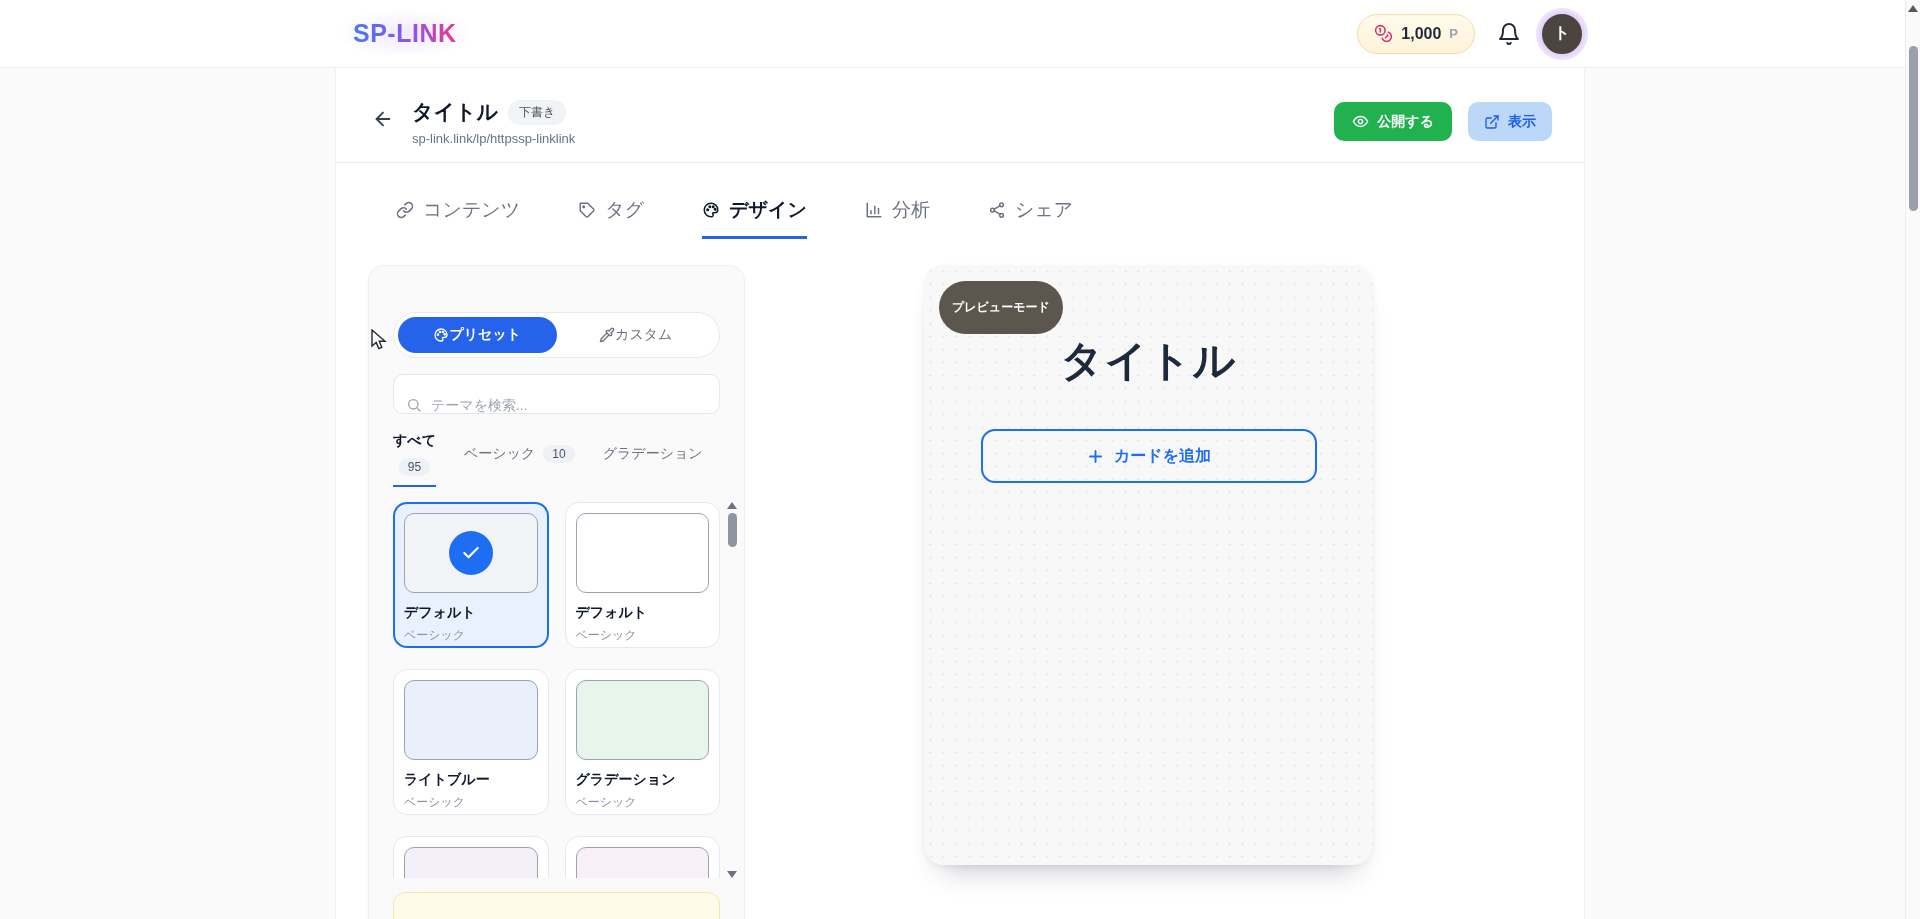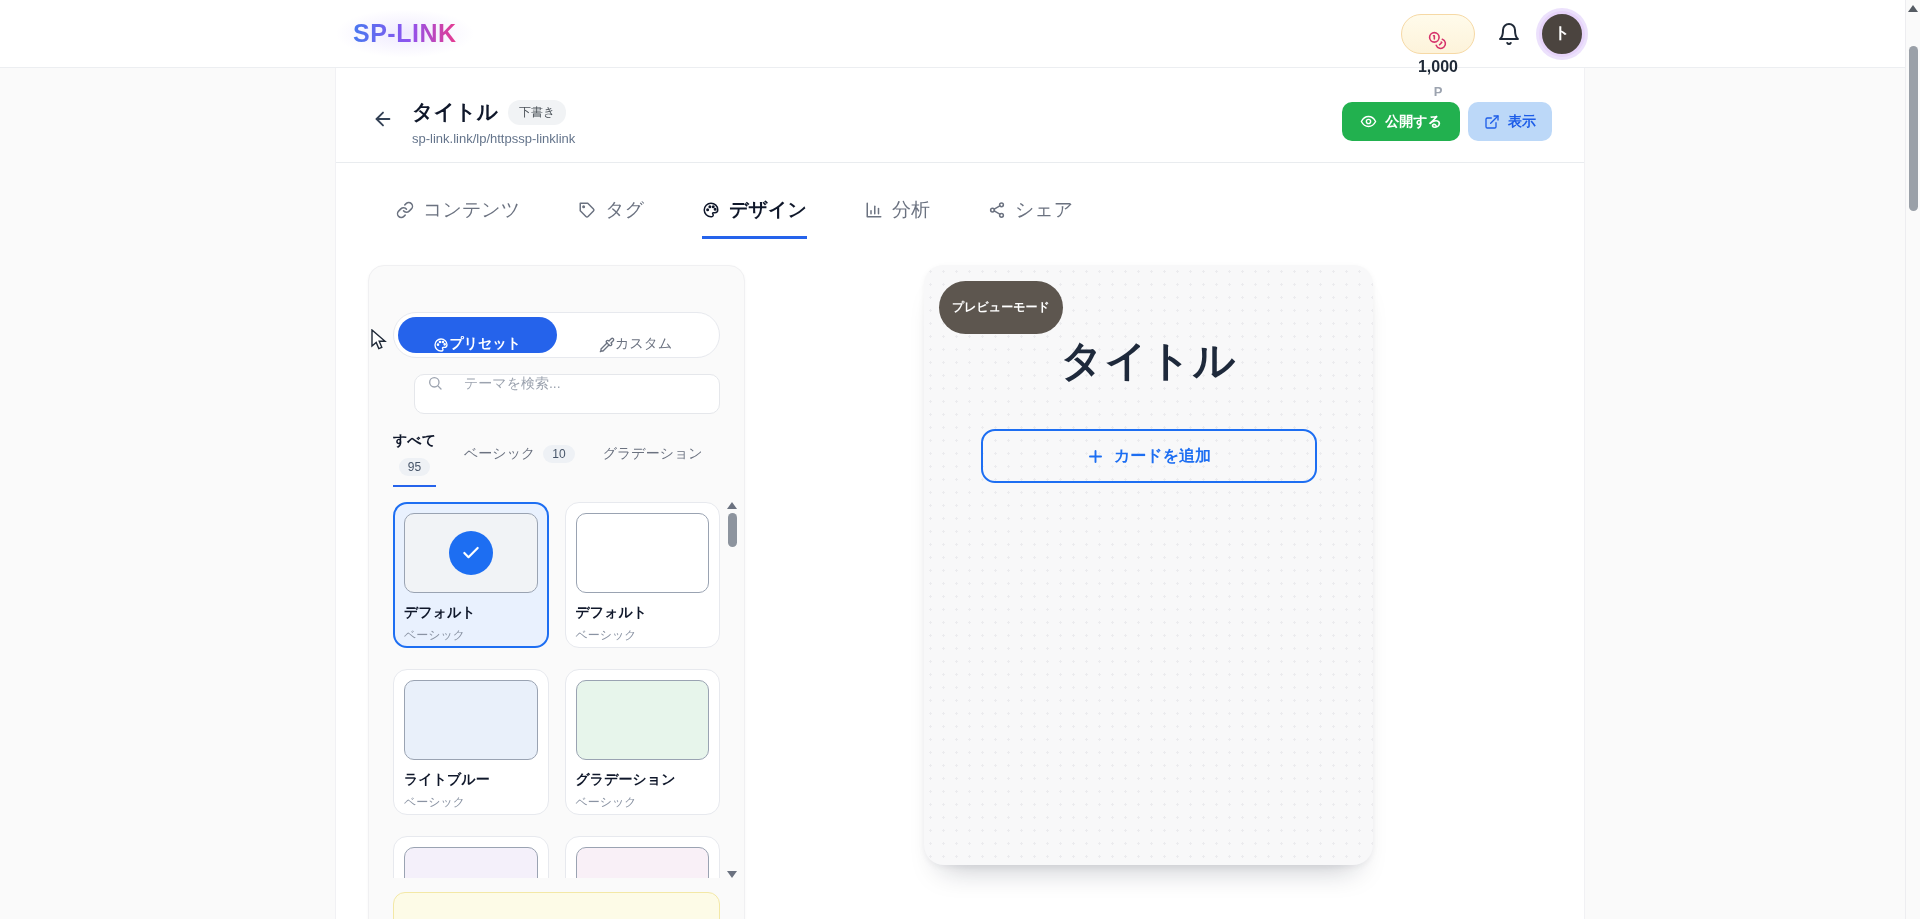--- a/index.html
+++ b/index.html
@@ -15,21 +15,21 @@
   .navbar-inner { max-width:1266px; margin:0 auto; height:100%; display:flex; align-items:center; padding:0 8px; }
   .logo {
     font-size:25px; font-weight:800; letter-spacing:.5px; padding:10px 18px; border-radius:16px;
     background:radial-gradient(ellipse at center, rgba(167,139,250,.18), rgba(167,139,250,0) 70%);
   }
   .logo span {
     background:linear-gradient(90deg,#4878f0 0%,#8f53ee 55%,#e83a8e 100%);
     -webkit-background-clip:text; background-clip:text; color:transparent;
   }
   .nav-spacer { flex:1; }
-  .pill { height:40px; border-radius:20px; display:flex; align-items:center; padding:16px 16px; gap:8px;flex-direction:column; }
+  .pill { height:40px; border-radius:20px; display:flex; align-items:center; padding:0 16px; gap:8px; }
   .points-pill { background:linear-gradient(180deg,#fffbeb,#fdf3da); border:1px solid #f6d9a5; }
   .points-value { font-size:16px; font-weight:700; color:#1f2937; }
   .points-unit { font-size:13px; color:#9ca3af; font-weight:600; }
   .company-pill { background:linear-gradient(90deg,#eef4fe,#f4efff); border:1px solid #e3dbf6; margin-left:18px; }
   .company-dot { width:9px; height:9px; border-radius:50%; background:#64a0f6; box-shadow:0 0 0 3px #d8e6fb; margin:0 2px; }
   .company-name { font-size:14px; color:#374151; font-weight:600; }
   .bell-btn { margin-left:22px; color:#1f2937; background:none; border:none; cursor:pointer; }
   .avatar {
     width:46px; height:46px; border-radius:50%; background:#4b443f; color:#fff; margin-left:18px;
     display:flex; align-items:center; justify-content:center; font-size:16px; font-weight:600;
@@ -43,21 +43,21 @@
   }
 
   
   .page-header { display:flex; align-items:flex-start; padding:30px 32px 16px 32px; border-bottom:1px solid #e9ecef; }
   .back-btn { background:none; border:none; color:#334155; margin-top:6px; cursor:pointer; padding:4px; border-radius:8px; }
   .title-block { margin-left:14px; }
   .title-row { display:flex; align-items:center; gap:10px; }
   .page-title { font-size:21px; font-weight:700; color:#0f172a; }
   .status-badge { background:#f1f3f5; color:#495057; font-size:12px; padding:4px 11px; border-radius:12px; font-weight:500; }
   .page-url { font-size:13px; color:#64748b; margin-top:5px; }
-  .header-actions { margin-left:auto; display:flex; gap:8px; margin-top:4px;font-family:Liberation Mono, monospace; }
+  .header-actions { margin-left:auto; display:flex; gap:16px; margin-top:4px;font-family:Liberation Mono, monospace; }
   .btn { display:flex; align-items:center; gap:8px; height:39px; border:none; border-radius:10px; font-size:14px; font-weight:600; cursor:pointer; font-family:inherit; }
   .btn-publish { background:#22b14f; color:#fff; padding:0 18px; }
   .btn-view { background:#bcd8f8; color:#1d5de8; padding:0 16px; }
 
   
   .tabs { display:flex; gap:58px; padding:34px 0 0 60px; }
   .tab { display:flex; align-items:center; gap:9px; font-size:19px; color:#6b7280; padding-bottom:13px; border-bottom:3px solid transparent; cursor:pointer; }
   .tab.active { color:#0f172a; font-weight:600; border-bottom-color:#2563eb; }
 
   
@@ -67,24 +67,24 @@
   .theme-panel {
     width:377px; background:#fafafa; border:1px solid #f0f0f2; border-radius:16px;
     padding:24px; box-shadow:0 1px 3px rgba(15,23,42,.04); position:relative; flex-shrink:0;
   }
   .panel-header { display:flex; gap:12px; align-items:flex-start; }
   .panel-header .palette { color:#2563eb; margin-top:3px; }
   .panel-title { font-size:18px; font-weight:700; color:#0f172a; }
   .panel-subtitle { font-size:13px; color:#64748b; margin-top:4px; }
 
   .mode-toggle { margin-top:22px; background:#fff; border:1px solid #e7e9ee; border-radius:999px; height:46px; padding:4px; display:flex; }
-  .mode-btn { flex:1; display:flex; align-items:flex-end; justify-content:center; font-size:14px; border-radius:999px; color:#6b7280; background:none; border:none; cursor:pointer; font-family:inherit; }
+  .mode-btn { flex:1; display:flex; align-items:center; justify-content:center; font-size:14px; border-radius:999px; color:#6b7280; background:none; border:none; cursor:pointer; font-family:inherit; }
   .mode-btn.active { background:#2563eb; color:#fff; font-weight:600; }
 
-  .search-box { margin-top:16px; height:40px; background:#fff; border:1px solid #e5e7eb; border-radius:10px; display:flex; align-items:flex-start; padding:0 12px; gap:21px; color:#9ca3af;margin-left:21px; }
+  .search-box { margin-top:16px; height:40px; background:#fff; border:1px solid #e5e7eb; border-radius:10px; display:flex; align-items:flex-end; padding:0 12px; gap:9px; color:#9ca3af; }
   .search-box input { border:none; outline:none; flex:1; font-size:14px; font-family:inherit; color:#334155; background:transparent; }
   .search-box input::placeholder { color:#9ca3af; }
 
   .filter-tabs { margin-top:18px; display:flex; gap:28px; overflow:hidden; white-space:nowrap; }
   .filter-tab { display:flex; align-items:center; gap:8px; font-size:14px; color:#6b7280; padding-bottom:9px; border-bottom:2.5px solid transparent; cursor:pointer; flex-shrink:0; }
   .filter-tab.active { color:#0f172a; font-weight:700; border-bottom-color:#2563eb;flex-direction:column; }
   .filter-count { background:#eef1f5; color:#475569; font-size:12px; padding:2px 9px; border-radius:10px; font-weight:500; }
 
   .theme-grid-wrap { position:relative; margin-top:15px; }
   .theme-grid { height:376px; overflow:hidden; display:grid; grid-template-columns:1fr 1fr; gap:21px 16px; align-content:start; }

